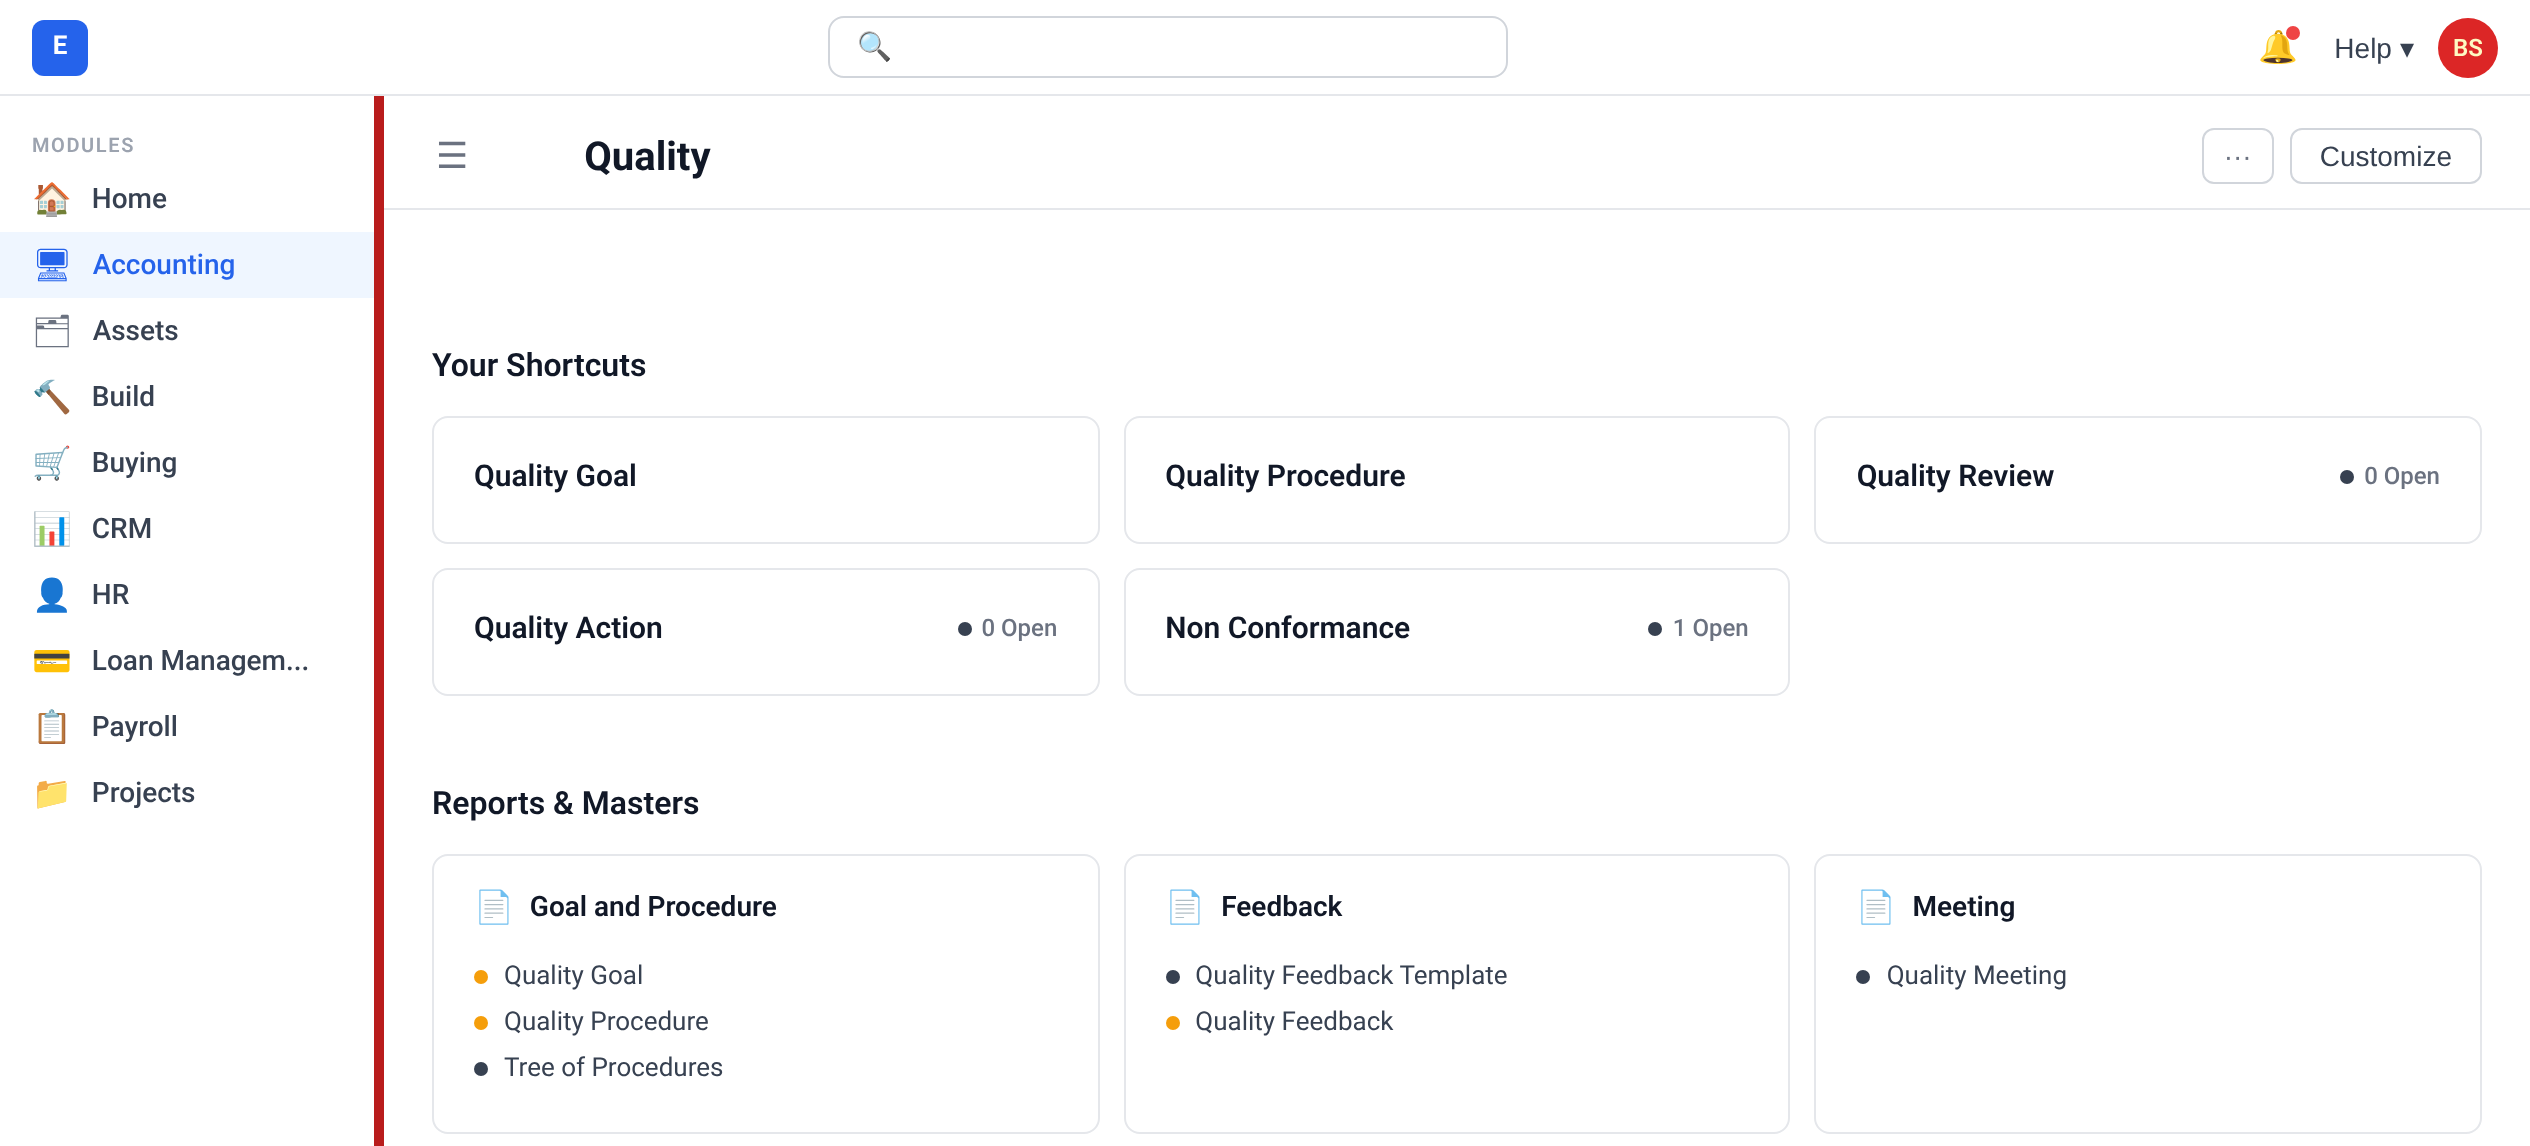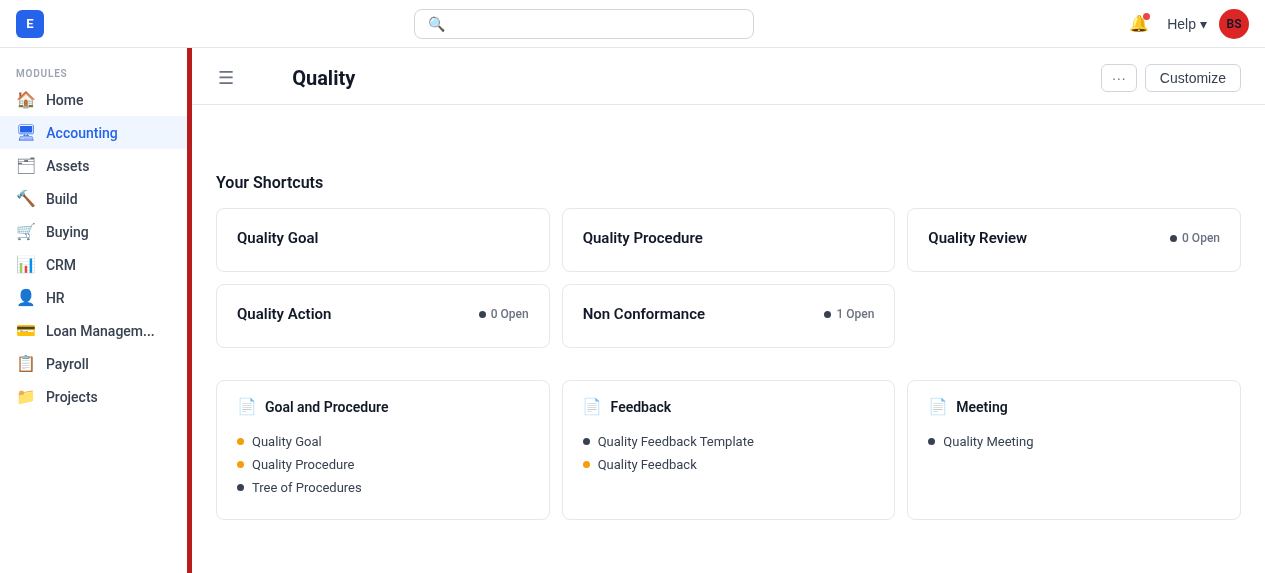--- a/index.html
+++ b/index.html
@@ -35,21 +35,21 @@
       position: absolute; top: 5px; right: 5px;
       width: 7px; height: 7px; background: #ef4444; border-radius: 50%;
     }
     .help-btn {
       display: flex; align-items: center; gap: 4px;
       border: none; background: none; cursor: pointer;
       color: #374151; font-size: 14px; font-weight: 500;
     }
     .avatar {
       width: 30px; height: 30px; border-radius: 50%;
-      background: #dc2626; color: #0f172a;
+      background: #dc2626; color: #fef9c3;
       display: flex; align-items: center; justify-content: center;
       font-size: 12px; font-weight: 600;
     }
 
     
     .layout { display: flex; margin-top: 48px; height: calc(100vh - 48px); }
 
     
     .sidebar {
       width: 192px; min-width: 192px; border-right: 5px solid #b91c1c;
@@ -264,20 +264,21 @@
             <span class="shortcut-card-title">Non Conformance</span>
             <span class="open-badge">
               <span class="open-dot"></span>
               1 Open
             </span>
           </div>
         </div>
       </div>
 
       <div>
+        <div class="section-title">Reports &amp; Masters</div>
         <div class="reports-grid">
 
           <div class="report-card">
             <div class="report-card-header">
               <span class="report-card-icon">📄</span>
               <span class="report-card-title">Goal and Procedure</span>
             </div>
             <ul class="report-list">
               <li>
                 <span class="list-dot orange"></span>

